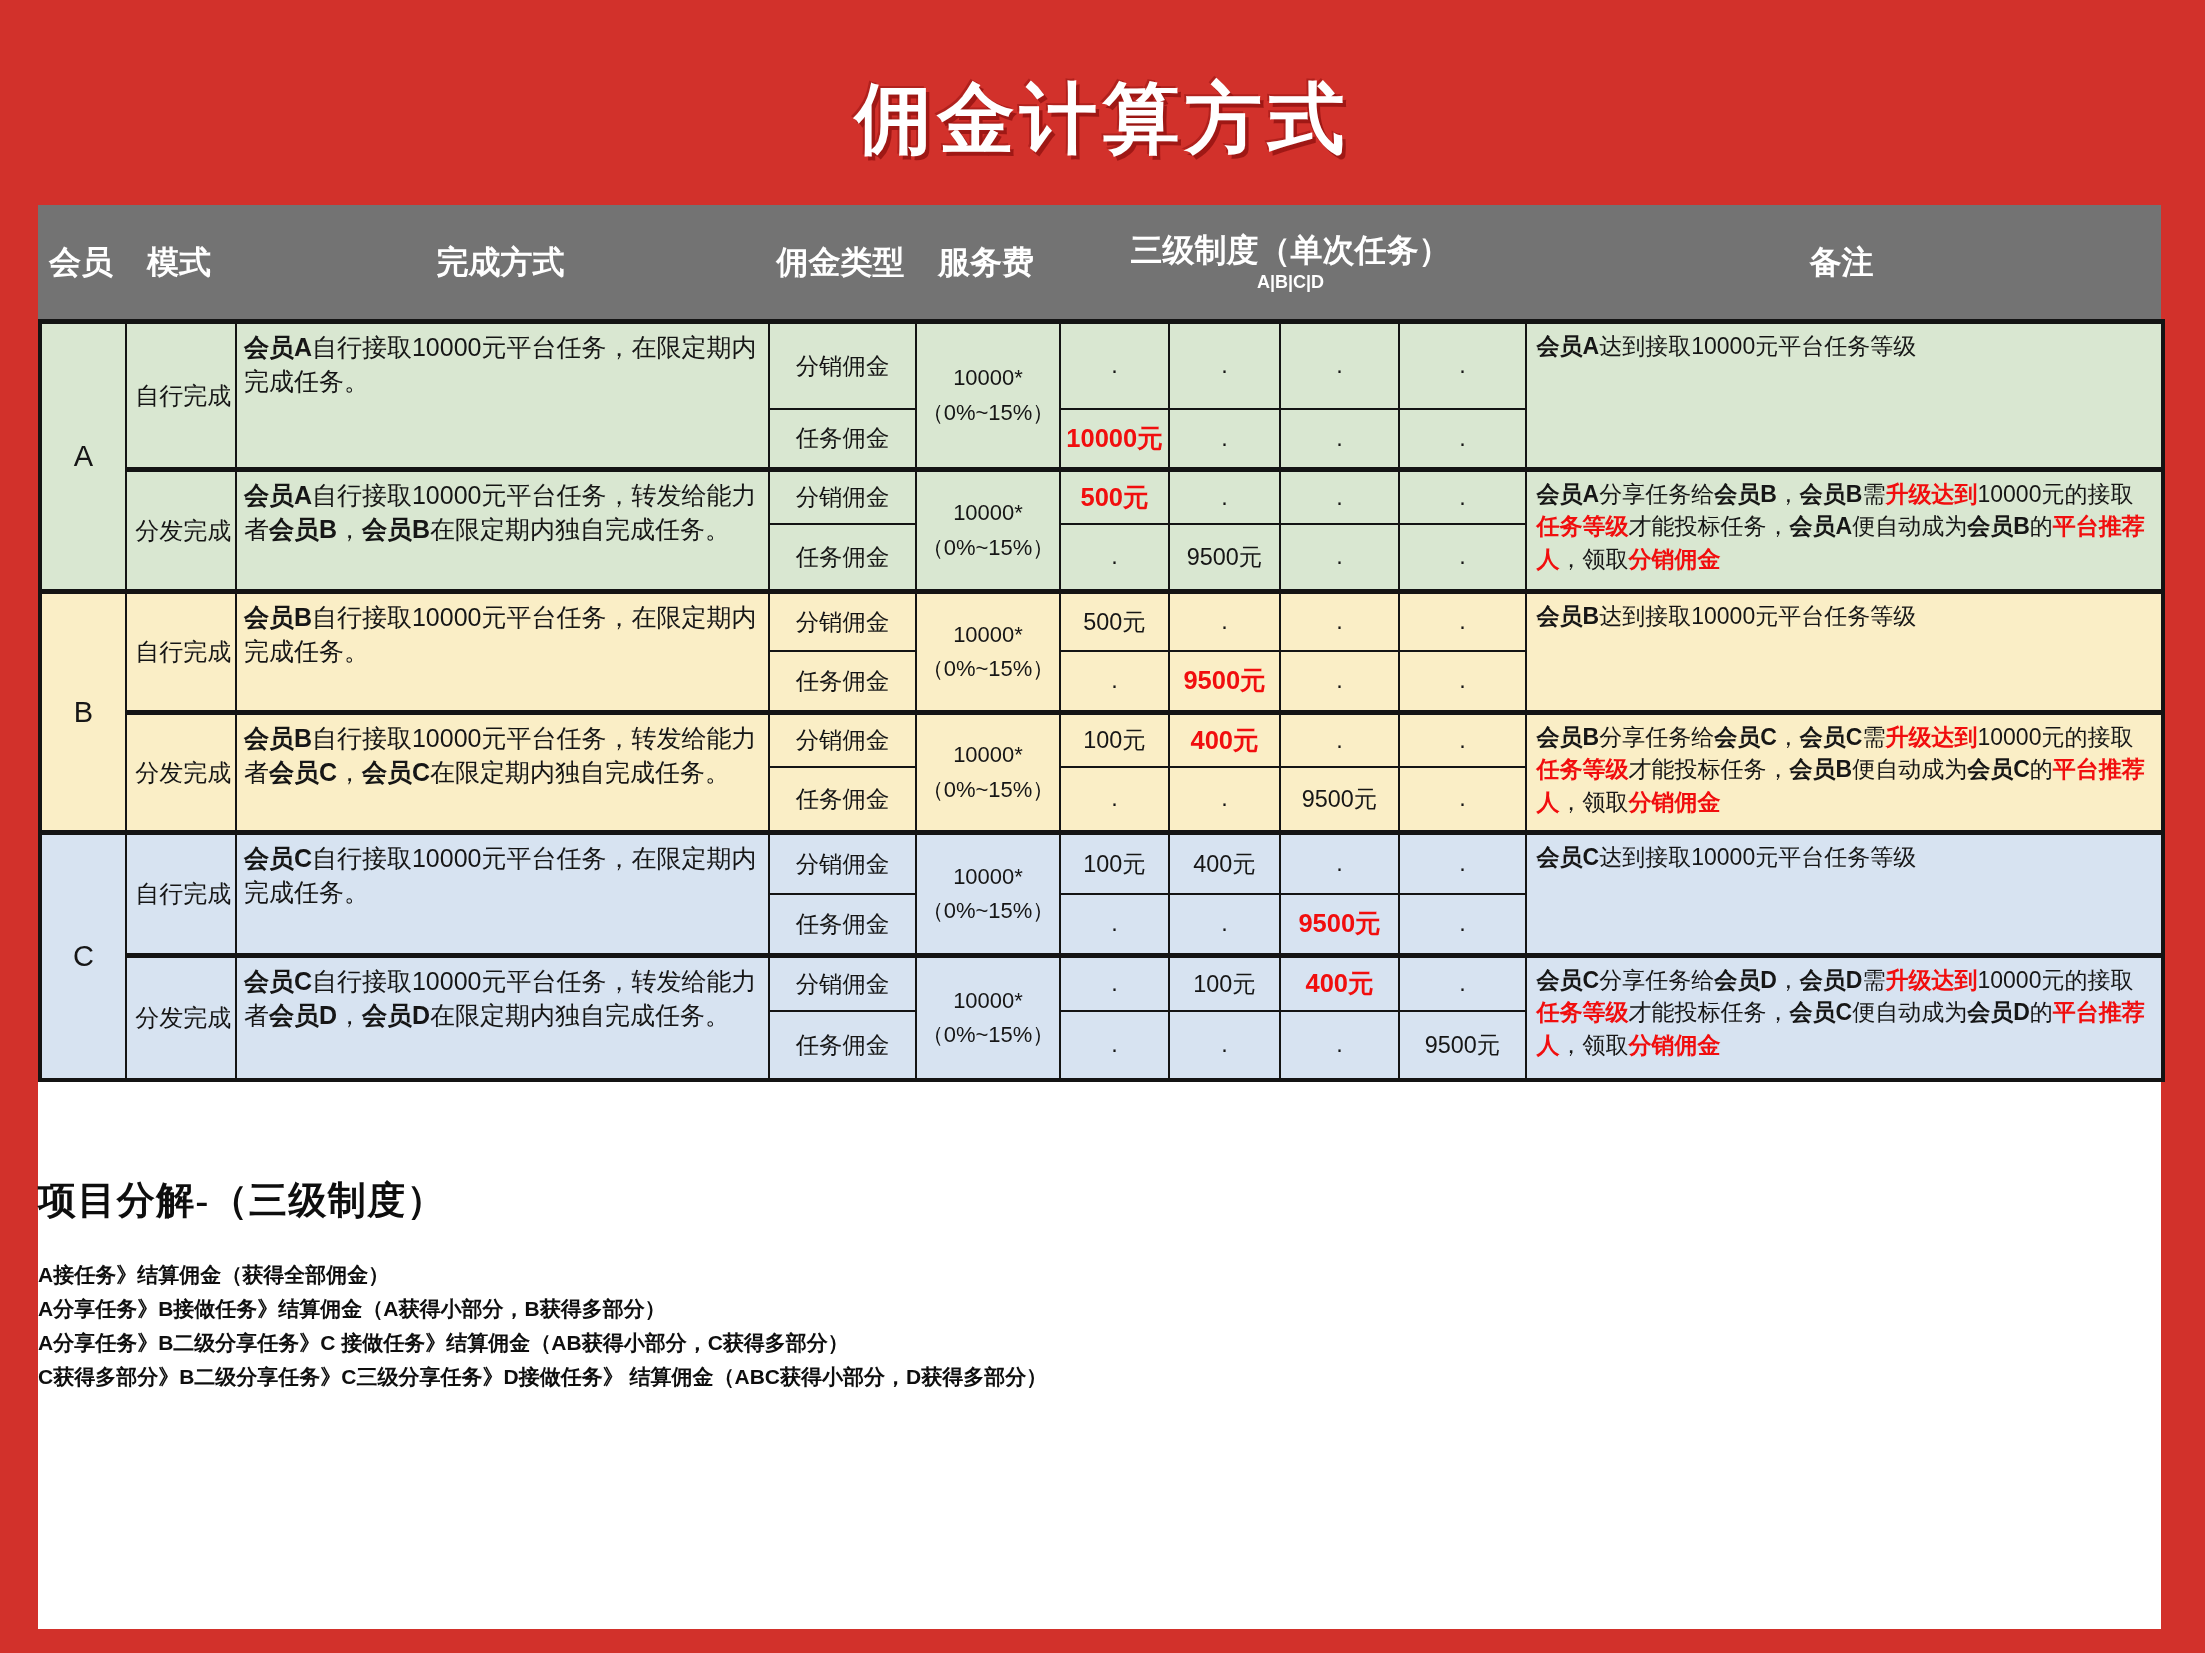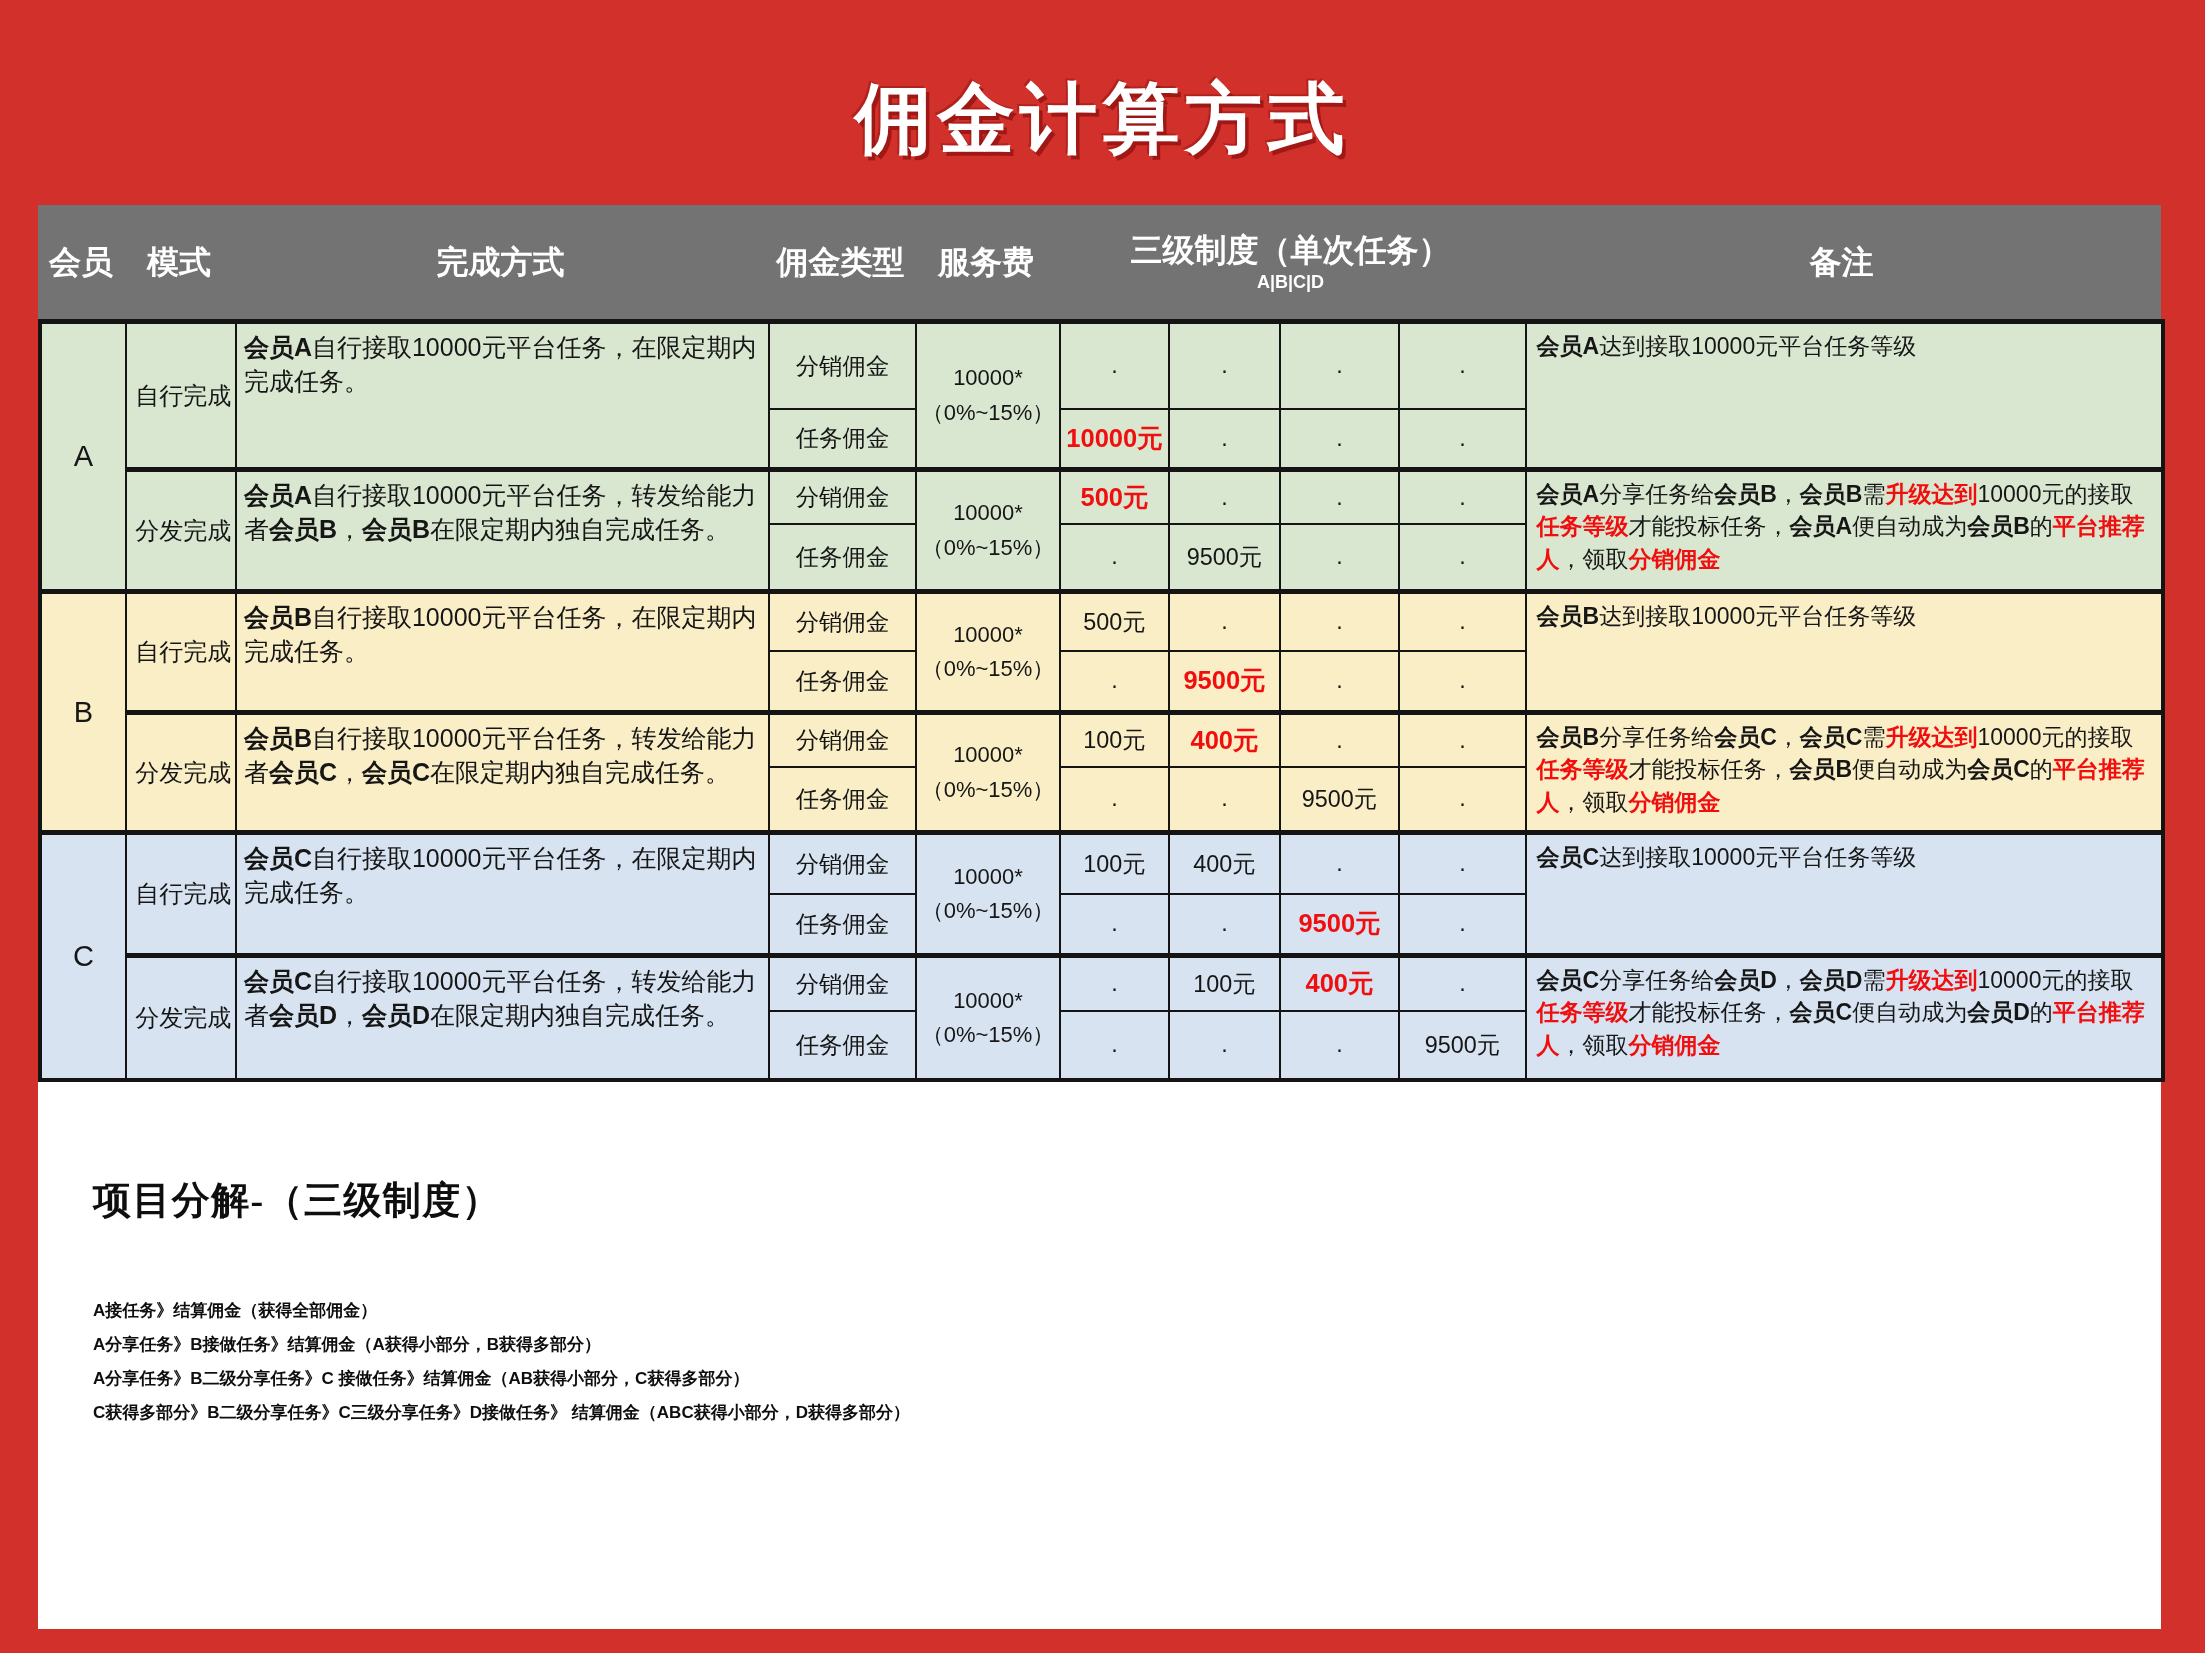--- a/index.html
+++ b/index.html
@@ -42,26 +42,26 @@
   td.mode{font-size:24px;text-align:left;padding-left:8.3px;}
   td.desc{font-size:25px;text-align:left;vertical-align:top;padding:5.5px 6.9px;line-height:1.38;}
   td.type{font-size:23.4px;text-align:center;}
   td.fee{font-size:22px;text-align:center;line-height:1.55;}
   td.val{font-size:23.4px;text-align:center;}
   td.remark{font-size:23px;text-align:left;vertical-align:top;padding:5.5px 9.6px;line-height:1.42;}
   b{font-weight:bold;}
   .r{color:#f10e0e;font-weight:bold;font-style:normal;}
   td.val .r{font-size:25.5px;}
   
-  .whitebox{background:#ffffff;flex:1;padding-left:55px;box-sizing:border-box;}
+  .whitebox{background:#ffffff;flex:1;box-sizing:border-box;}
   .footer-heading{
     margin-top:93px;font-family:"Liberation Serif", serif;
     font-weight:bold;font-size:38px;color:#0e0e0e;letter-spacing:1.4px;
   }
-  .footer-list{margin-top:68px;font-size:17px;font-weight:600;color:#0e0e0e;}
+  .footer-list{margin-top:32px;font-size:21px;font-weight:600;color:#0e0e0e;}
   .footer-list div{line-height:34px;}
 </style>
 </head>
 <body>
 
 <div class="title">佣金计算方式</div>
 
 <div class="content">
 
   <div class="band">

